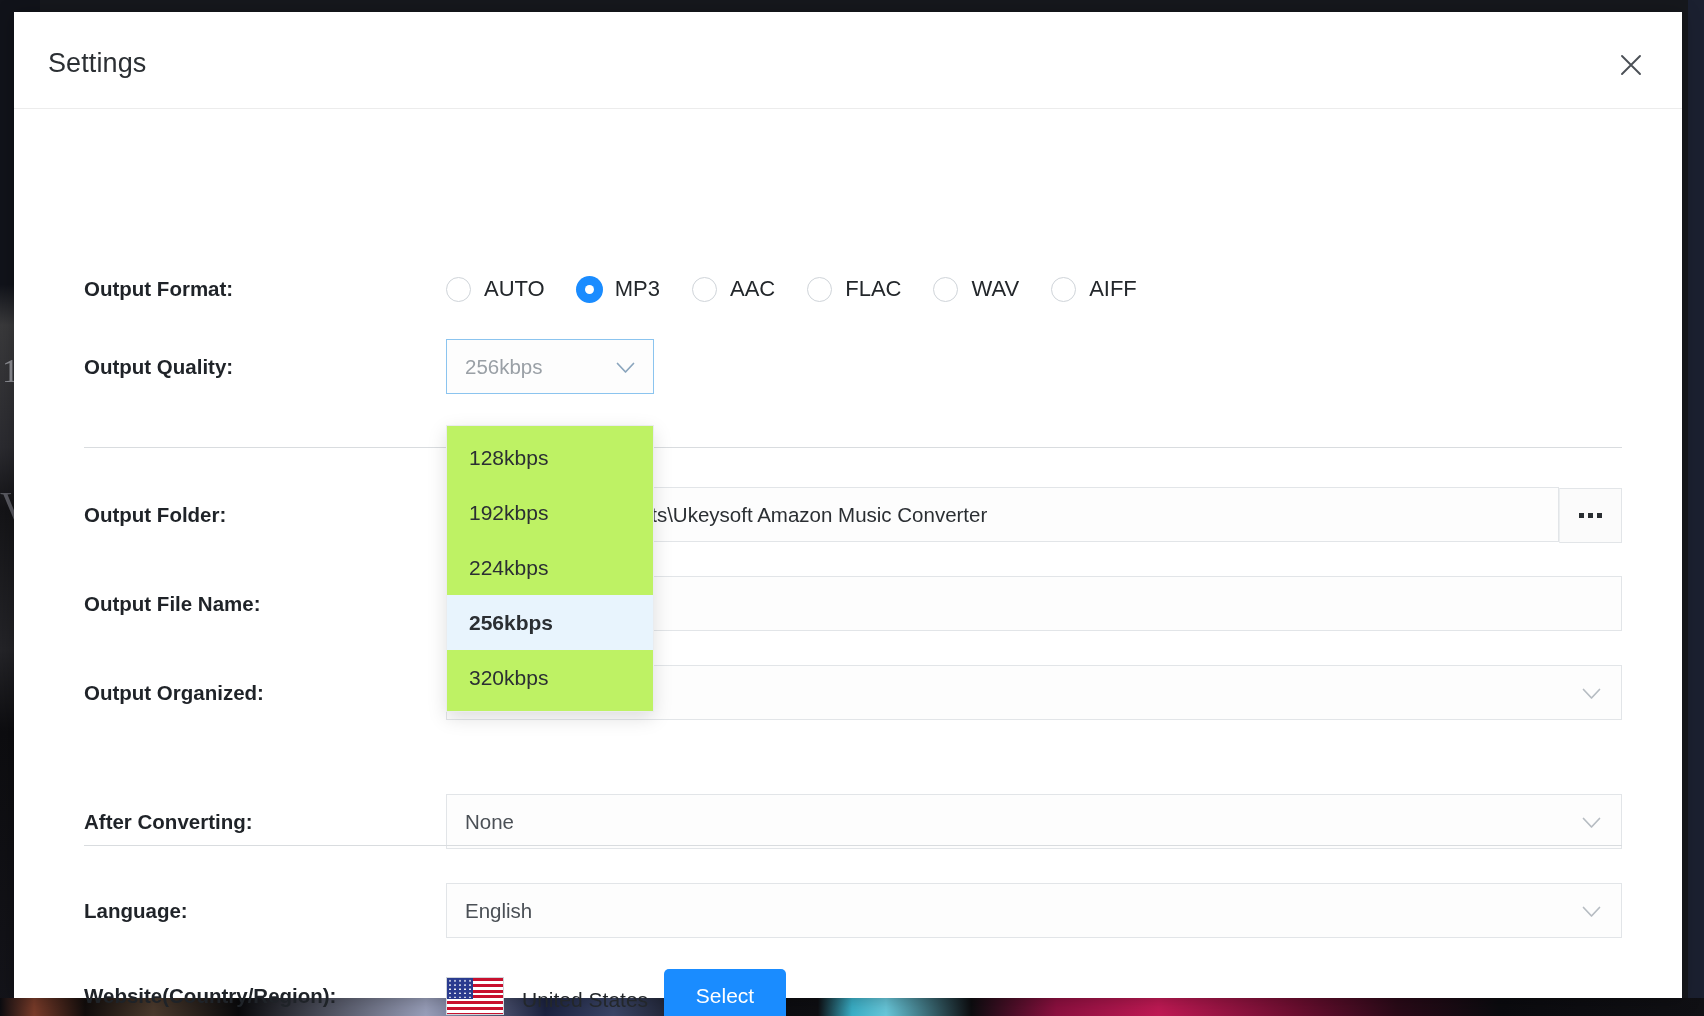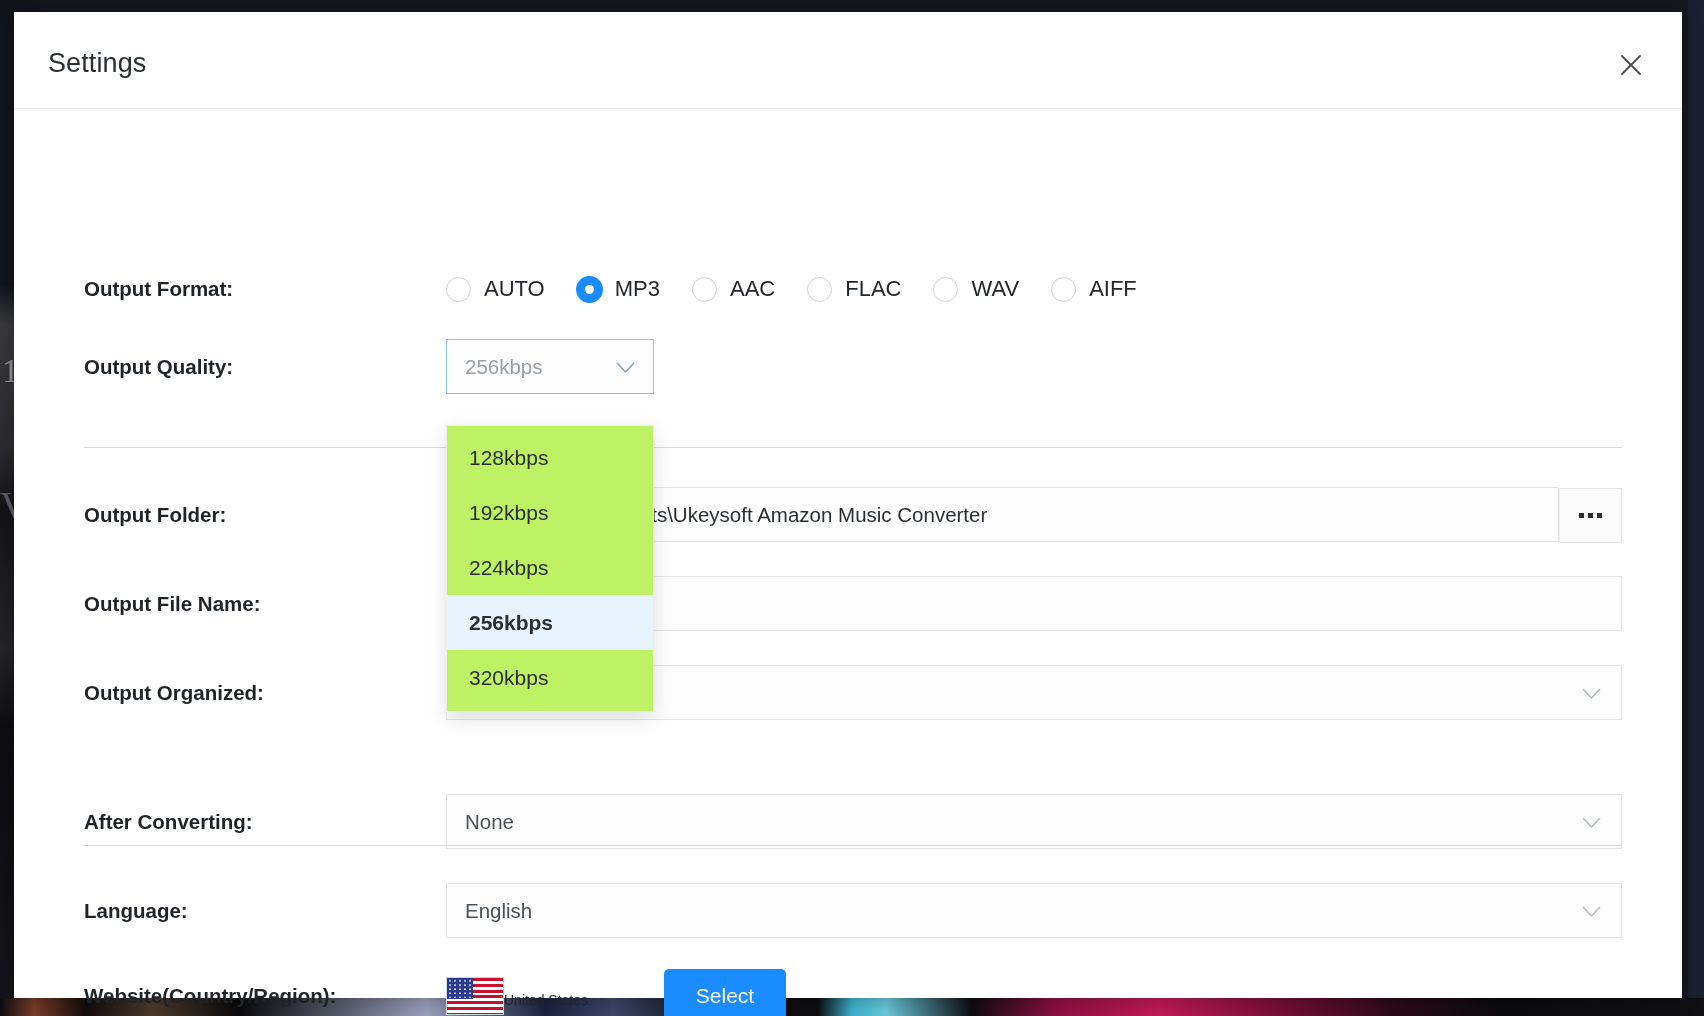--- a/index.html
+++ b/index.html
@@ -277,22 +277,22 @@
   }
   .flag .canton::after {
     content: "";
     position: absolute; inset: 1px;
     background:
       radial-gradient(circle at 2px 2px, #fff 0.8px, transparent 1px) 0 0/5px 4.2px;
     opacity: .95;
   }
   .country-name {
     position: absolute;
-    left: 490px;
-    font-size: 14px;
+    left: 508px;
+    font-size: 21px;
     color: #23272b;
     white-space: nowrap;
     margin-top: 8px;
   }
   .select-btn {
     position: absolute;
     left: 650px;
     width: 122px; height: 55px;
     background: #1a8cff;
     border-radius: 5px;

